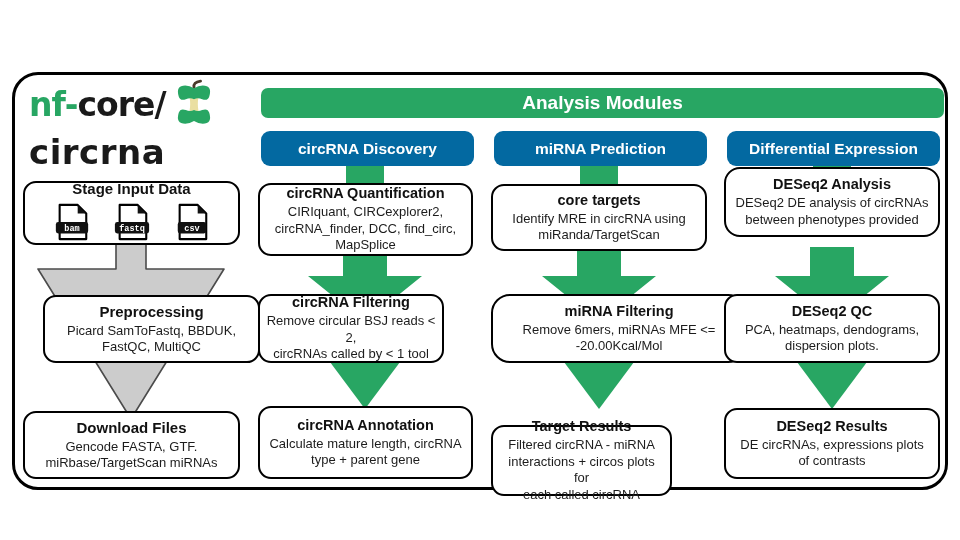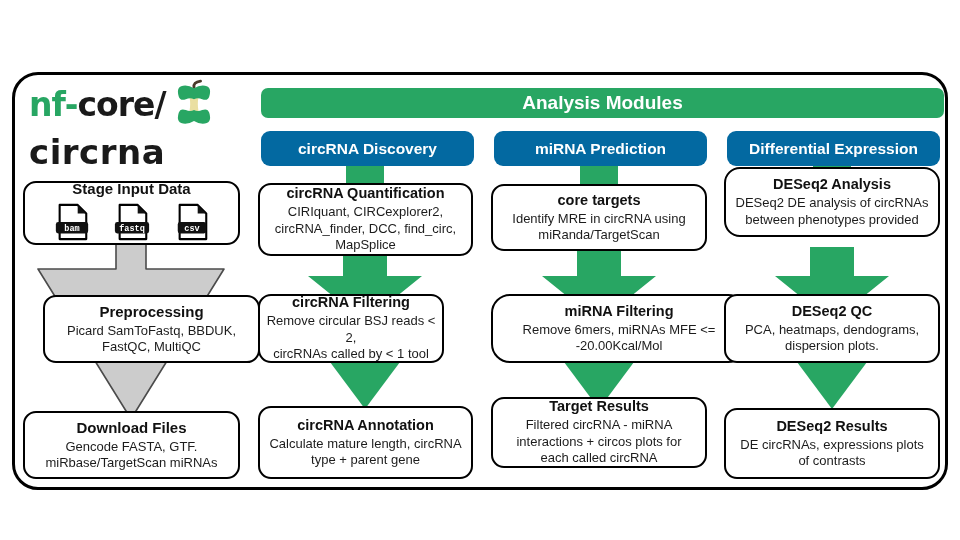--- a/index.html
+++ b/index.html
@@ -140,21 +140,21 @@
     <div class="nbox" style="left:476px;top:109px;width:216px;height:67px;">
       <p class="title">core targets</p>
       <p class="body">Identify MRE in circRNA using
 miRanda/TargetScan</p>
     </div>
     <div class="nbox" style="left:476px;top:219px;width:256px;height:69px;border-radius:19px;">
       <p class="title">miRNA Filtering</p>
       <p class="body">Remove 6mers, miRNAs MFE &lt;=
 -20.00Kcal/Mol</p>
     </div>
-    <div class="nbox" style="left:476px;top:322px;width:216px;height:71px;">
+    <div class="nbox" style="left:476px;top:350px;width:181px;height:71px;">
       <p class="title">Target Results</p>
       <p class="body">Filtered circRNA - miRNA
 interactions + circos plots for
 each called circRNA</p>
     </div>
 
     <div class="nbox" style="left:709px;top:92px;width:216px;height:70px;border-radius:16px;">
       <p class="title">DESeq2 Analysis</p>
       <p class="body">DESeq2 DE analysis of circRNAs
 between phenotypes provided</p>

